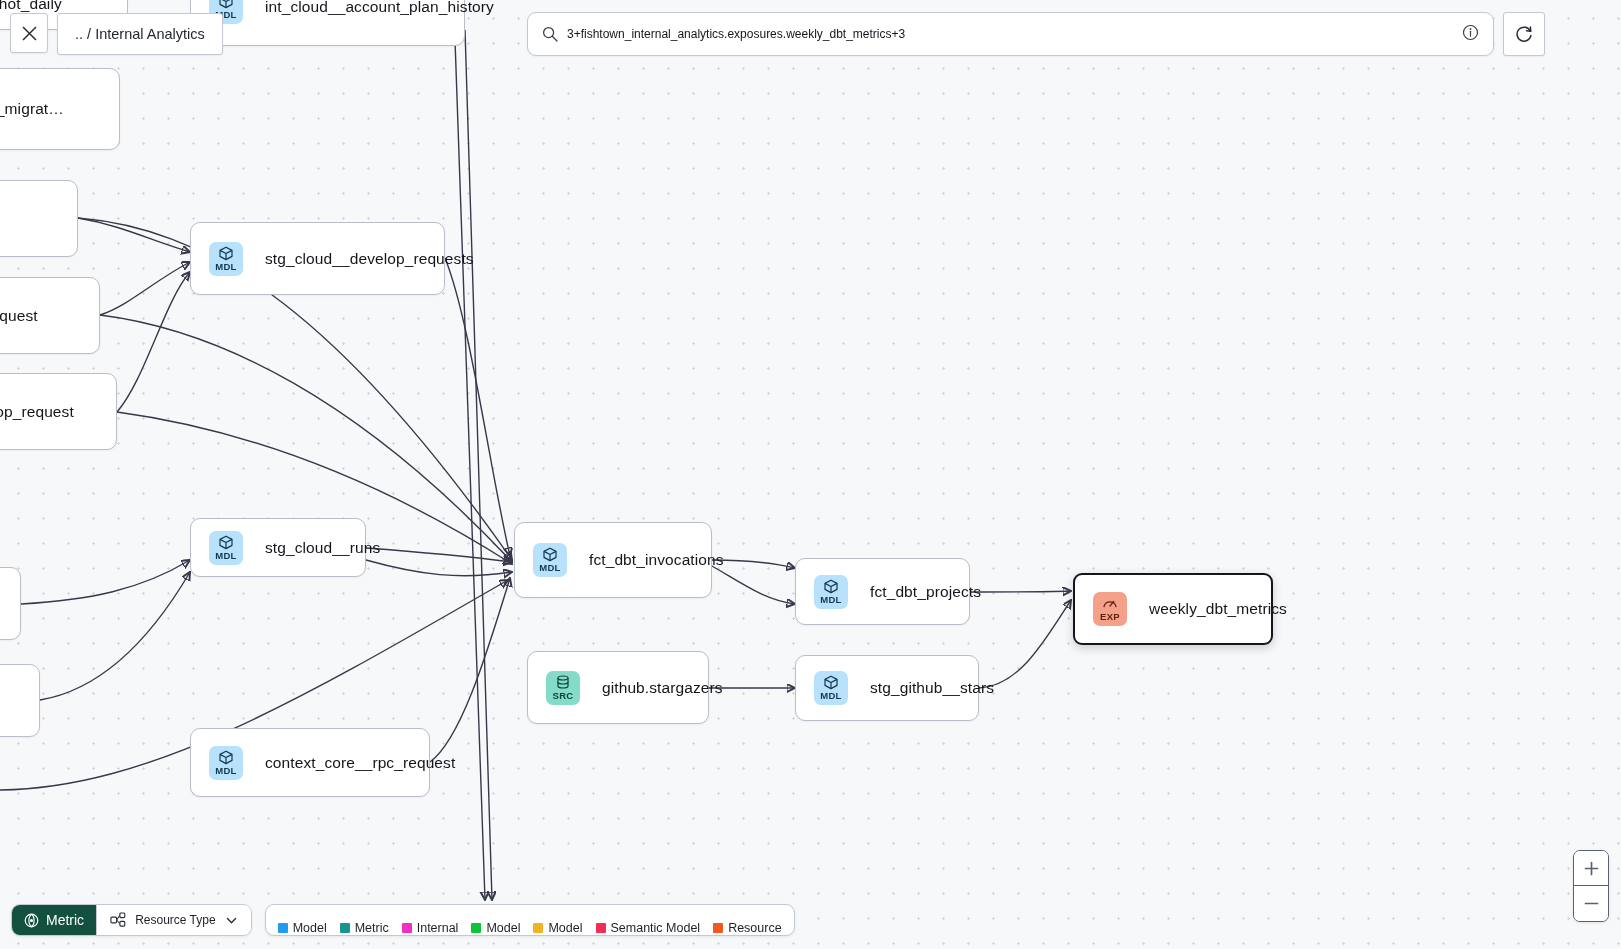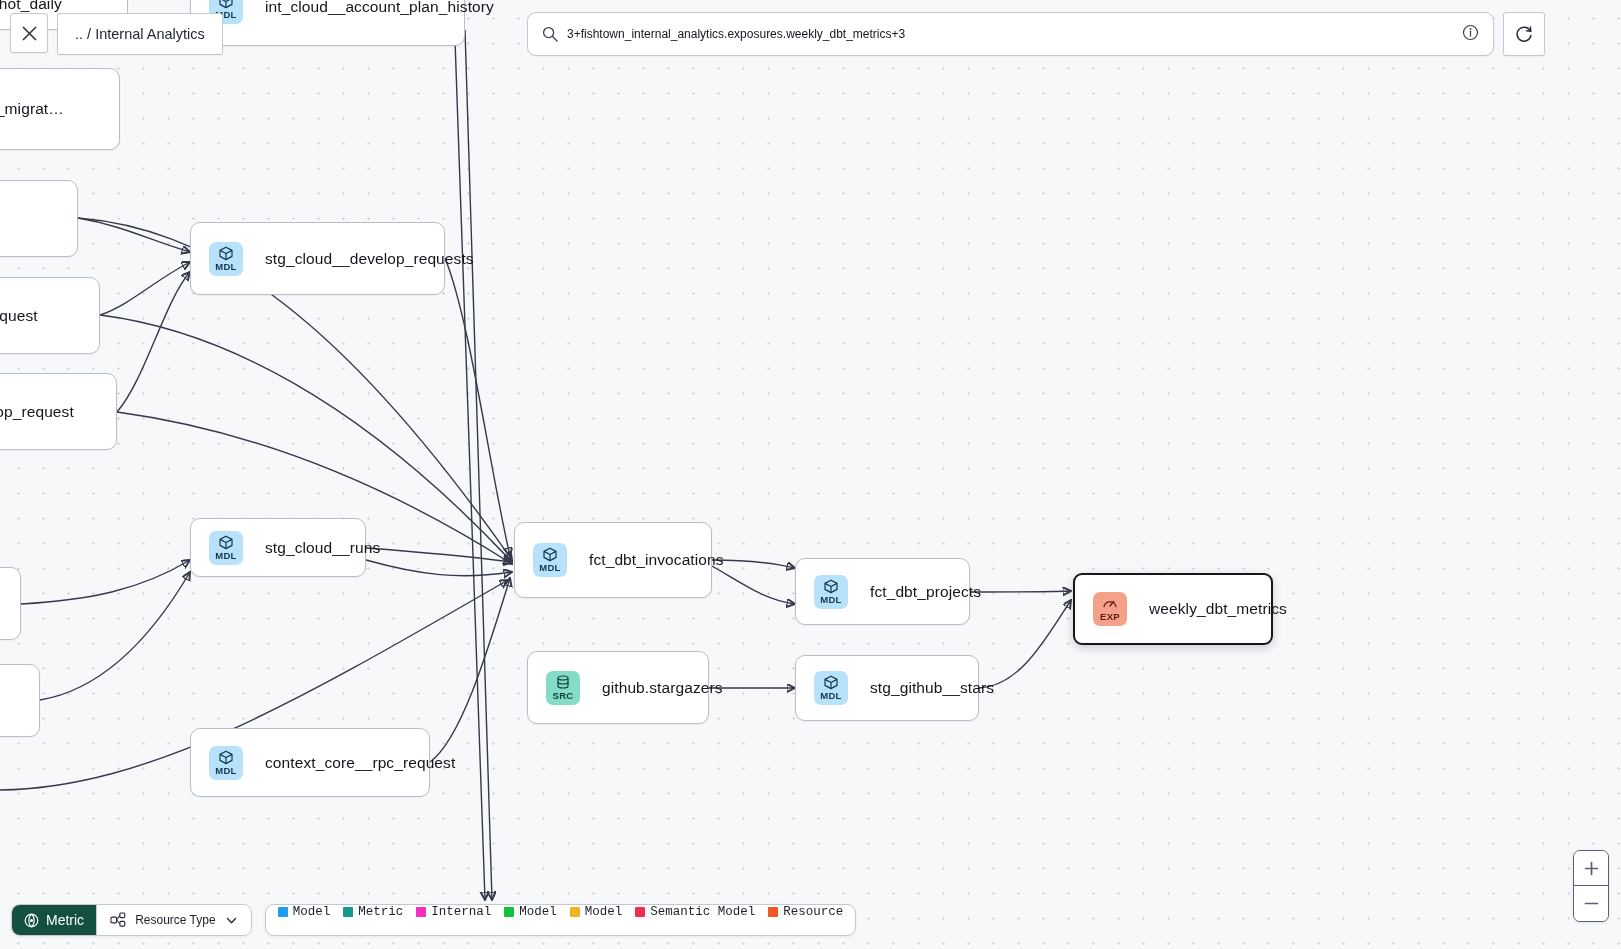--- a/index.html
+++ b/index.html
@@ -159,29 +159,28 @@
     background: #fff;
     color: #1d2029;
     font-size: 12px;
     padding: 0 13px;
     cursor: pointer;
     border-left: 1px solid #c3c8d2;
   }
   #legend {
     margin-left: 13px;
     display: flex;
-    align-items: flex-start;
+    align-items: flex-end;
     gap: 13px;
     background: #fff;
     border: 1px solid #c3c8d2;
     border-radius: 9px;
     padding: 0 12px;
     height: 32px;
     box-shadow: 0 1px 3px rgba(20,25,40,.08);
-    font-family: Liberation Mono, monospace;
   }
   .legend-item { display: flex; align-items: center; gap: 5px; }
   .legend-sw { width: 10px; height: 10px; border-radius: 1px; flex:0 0 auto;}
   .legend-lbl { font-size: 12.5px; color: #1d2029; white-space: nowrap; }
 
   
   #zoom-controls {
     position: absolute;
     right: 12px; bottom: 27px;
     width: 36px;

